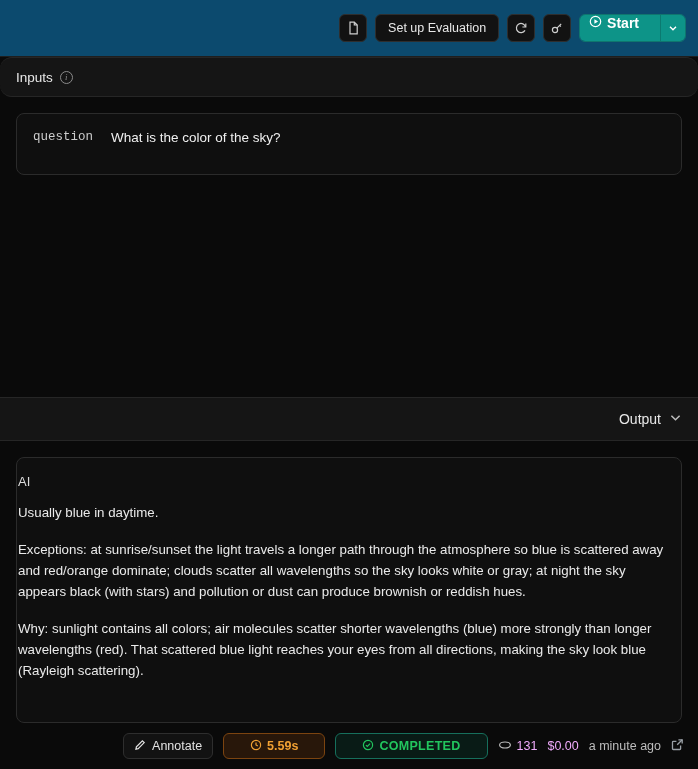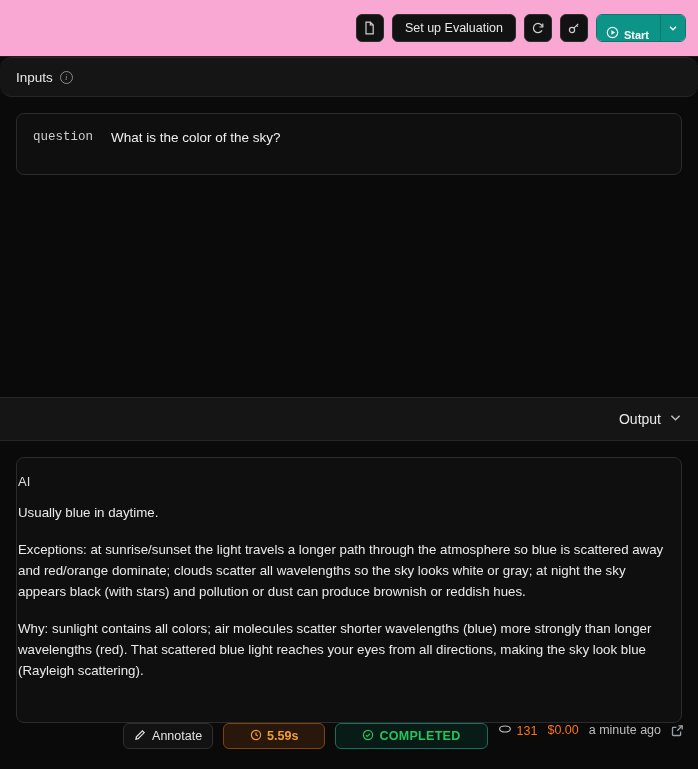--- a/index.html
+++ b/index.html
@@ -19,21 +19,21 @@
 
   
   .toolbar {
     height: 57px;
     flex: 0 0 57px;
     display: flex;
     align-items: center;
     justify-content: flex-end;
     gap: 8px;
     padding: 0 12px;
-    background: #f9a8d4;
+    background: #0c4a6e;
     border-bottom: 1px solid #1e1e1e;
   }
   .icon-btn {
     width: 28px; height: 28px;
     border: 1px solid #2e2e2e;
     border-radius: 6px;
     background: #121212;
     display: flex; align-items: center; justify-content: center;
     color: #cfcfcf;
     cursor: pointer;
@@ -54,24 +54,24 @@
   .start-group {
     display: flex;
     height: 28px;
     border-radius: 6px;
     overflow: hidden;
     border: 1px solid #0f766e;
   }
   .start-btn {
     background: #0d9488;
     color: #ffffff;
-    font-size: 11px;
+    font-size: 14px;
     font-weight: 600;
-    display: flex; align-items: flex-end; gap: 5px;
-    padding: 0 11px 0 9px;
+    display: flex; align-items: flex-start; gap: 5px;
+    padding: 0 21px 0 9px;
     cursor: pointer;
     border-right: 1px solid #0b7a70;
   }
   .start-caret {
     background: #0d9488;
     width: 24px;
     display: flex; align-items: center; justify-content: center;
     color: #ffffff;
     cursor: pointer;
   }
@@ -171,21 +171,21 @@
     color: #eaeaea;
     margin: 0 0 16px 0;
   }
   .ai-p:last-child { margin-bottom: 0; }
 
   
   .statusbar {
     height: 46px;
     flex: 0 0 46px;
     display: flex;
-    align-items: flex-start;
+    align-items: center;
     justify-content: flex-end;
     gap: 10px;
     padding: 0 14px;
     background: #0a0a0a;
   }
   .annotate-btn {
     height: 26px;
     padding: 0 10px;
     border: 1px solid #2e2e2e;
     border-radius: 6px;
@@ -212,21 +212,21 @@
     background: rgba(6,95,70,0.20);
     border: 1px solid #166f5c;
     color: #22c55e;
     letter-spacing: 0.3px;
   }
   .meta {
     display: flex; align-items: center; gap: 5px;
     font-size: 12.5px;
     color: #bdbdbd;
   }
-  .meta-strong { color: #f97316; }
+  .meta-strong { color: #f0abfc; }
   .ext-link { color: #9aa0a6; cursor: pointer; display: flex; align-items: center; }
 </style>
 </head>
 <body>
 
 <div class="app">
 
   <div class="toolbar">
     <div class="icon-btn">
       <span>

